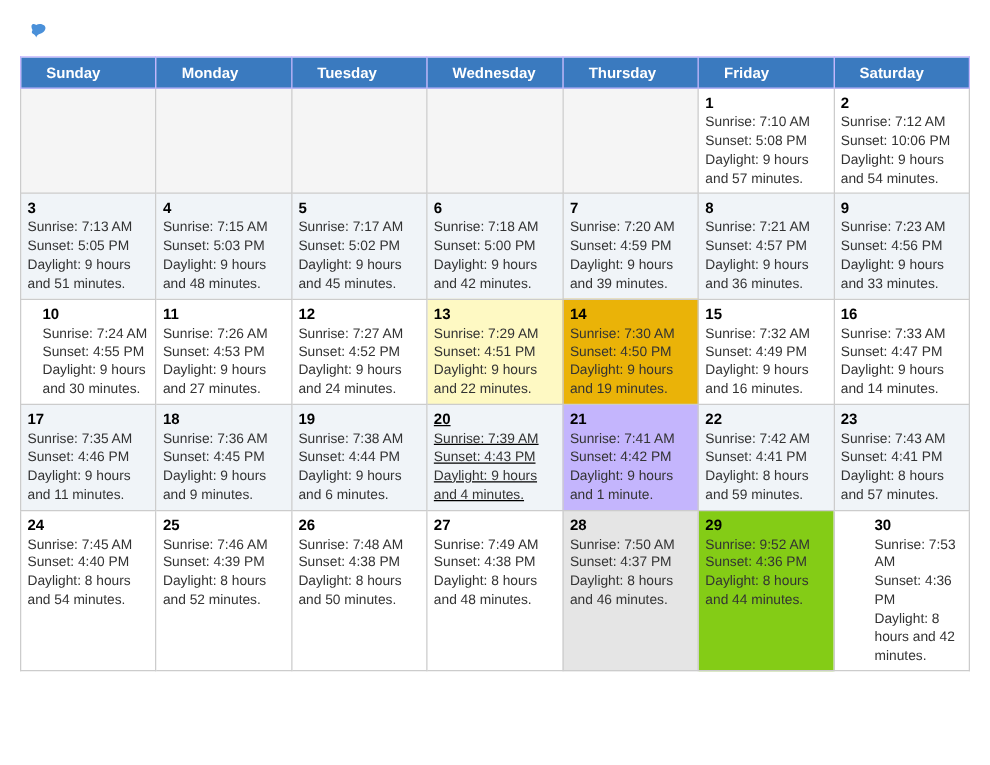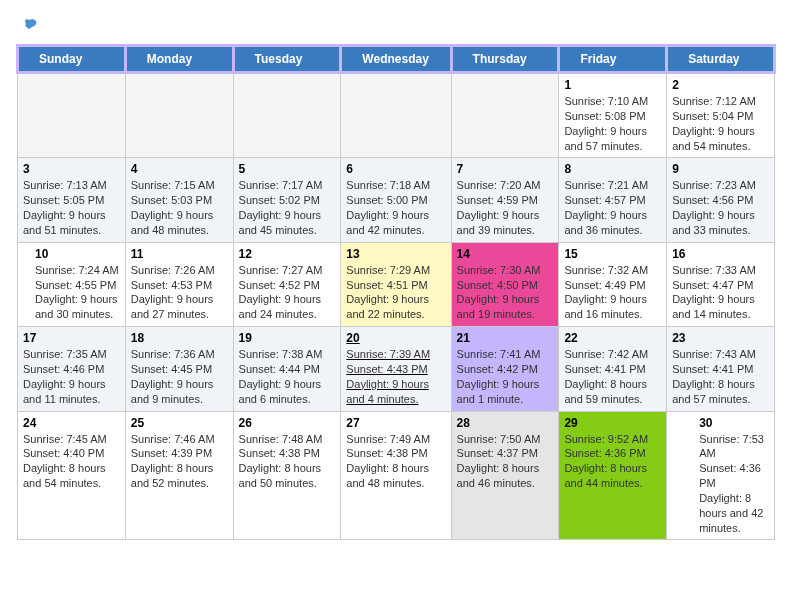--- a/index.html
+++ b/index.html
@@ -48,21 +48,21 @@
       border-collapse: collapse;
       font-size: 11px;
     }
     .calendar th {
       background-color: #3a7abf;
       color: #fff;
       text-align: left;
       padding: 5px 20px;
       font-size: 12px;
       font-weight: bold;
-      border: 3px solid #c4b5fd;
+      border: 1px solid #c4b5fd;
     }
     .calendar td {
       border: 1px solid #ccc;
       vertical-align: top;
       padding: 4px 5px;
       width: 107px;
       min-height: 80px;
       background: #fff;
     }
     .calendar td.empty {
@@ -126,21 +126,21 @@
         <td class="empty" style="background: rgb(245, 245, 245);"></td>
         <td class="empty" style="background: rgb(245, 245, 245);"></td>
         <td class="empty" style="background: rgb(245, 245, 245);"></td>
         <td class="empty" style="background: rgb(245, 245, 245);"></td>
         <td style="background: rgb(255, 255, 255);">
           <span class="day-number">1</span>
           <div class="day-info"><span>Sunrise: 7:10 AM</span><br><span>Sunset: 5:08 PM</span><br><span>Daylight: 9 hours and 57 minutes.</span></div>
         </td>
         <td style="background: rgb(255, 255, 255);">
           <span class="day-number">2</span>
-          <div class="day-info"><span>Sunrise: 7:12 AM</span><br><span>Sunset: 5:04 PM</span><br><span>Daylight: 9 hours and 54 minutes.</span></div>
+          <div class="day-info"><span>Sunrise: 7:12 AM</span><br><span>Sunset: 10:06 PM</span><br><span>Daylight: 9 hours and 54 minutes.</span></div>
         </td>
       </tr>
       <tr>
         <td style="background: rgb(240, 244, 248);">
           <span class="day-number">3</span>
           <div class="day-info"><span>Sunrise: 7:13 AM</span><br><span>Sunset: 5:05 PM</span><br><span>Daylight: 9 hours and 51 minutes.</span></div>
         </td>
         <td style="background: rgb(240, 244, 248);">
           <span class="day-number">4</span>
           <div class="day-info"><span>Sunrise: 7:15 AM</span><br><span>Sunset: 5:03 PM</span><br><span>Daylight: 9 hours and 48 minutes.</span></div>
@@ -176,21 +176,21 @@
           <div class="day-info"><span>Sunrise: 7:26 AM</span><br><span>Sunset: 4:53 PM</span><br><span>Daylight: 9 hours and 27 minutes.</span></div>
         </td>
         <td style="background: rgb(255, 255, 255);">
           <span class="day-number">12</span>
           <div class="day-info"><span>Sunrise: 7:27 AM</span><br><span>Sunset: 4:52 PM</span><br><span>Daylight: 9 hours and 24 minutes.</span></div>
         </td>
         <td style="background: #fef9c3;">
           <span class="day-number">13</span>
           <div class="day-info"><span>Sunrise: 7:29 AM</span><br><span>Sunset: 4:51 PM</span><br><span>Daylight: 9 hours and 22 minutes.</span></div>
         </td>
-        <td style="background: #ec4899;">
+        <td style="background: #eab308;">
           <span class="day-number">14</span>
           <div class="day-info"><span>Sunrise: 7:30 AM</span><br><span>Sunset: 4:50 PM</span><br><span>Daylight: 9 hours and 19 minutes.</span></div>
         </td>
         <td style="background: rgb(255, 255, 255);">
           <span class="day-number">15</span>
           <div class="day-info"><span>Sunrise: 7:32 AM</span><br><span>Sunset: 4:49 PM</span><br><span>Daylight: 9 hours and 16 minutes.</span></div>
         </td>
         <td style="background: rgb(255, 255, 255);">
           <span class="day-number">16</span>
           <div class="day-info"><span>Sunrise: 7:33 AM</span><br><span>Sunset: 4:47 PM</span><br><span>Daylight: 9 hours and 14 minutes.</span></div>

